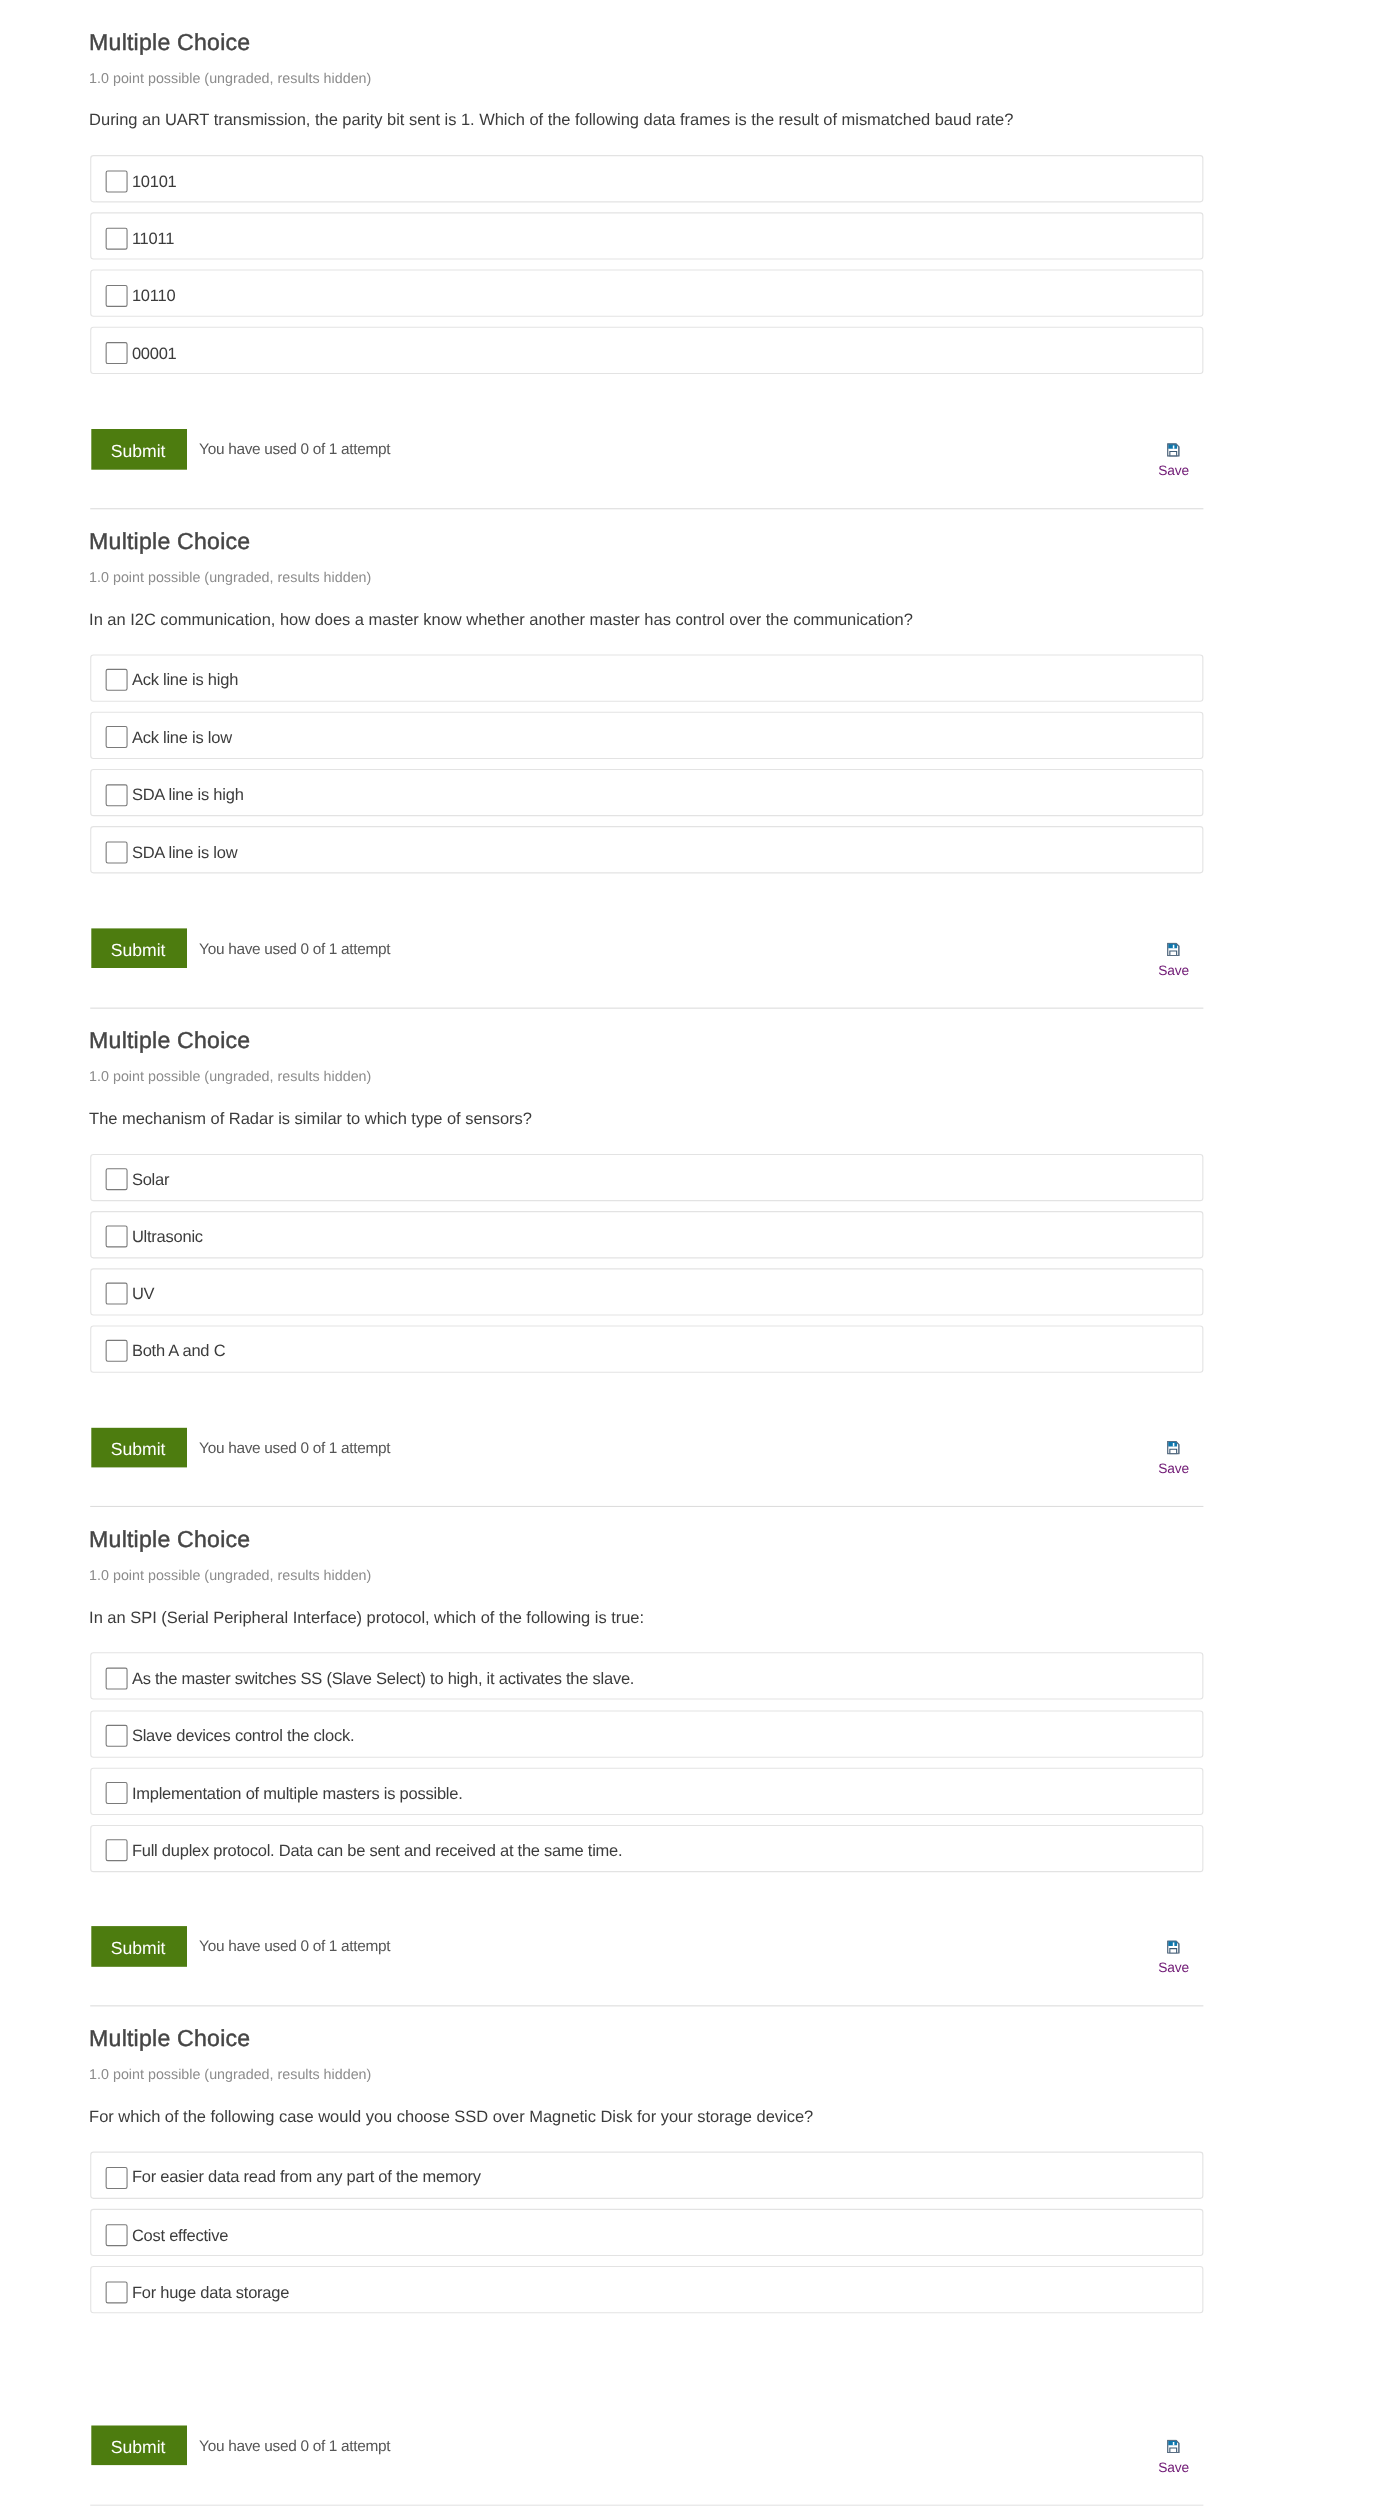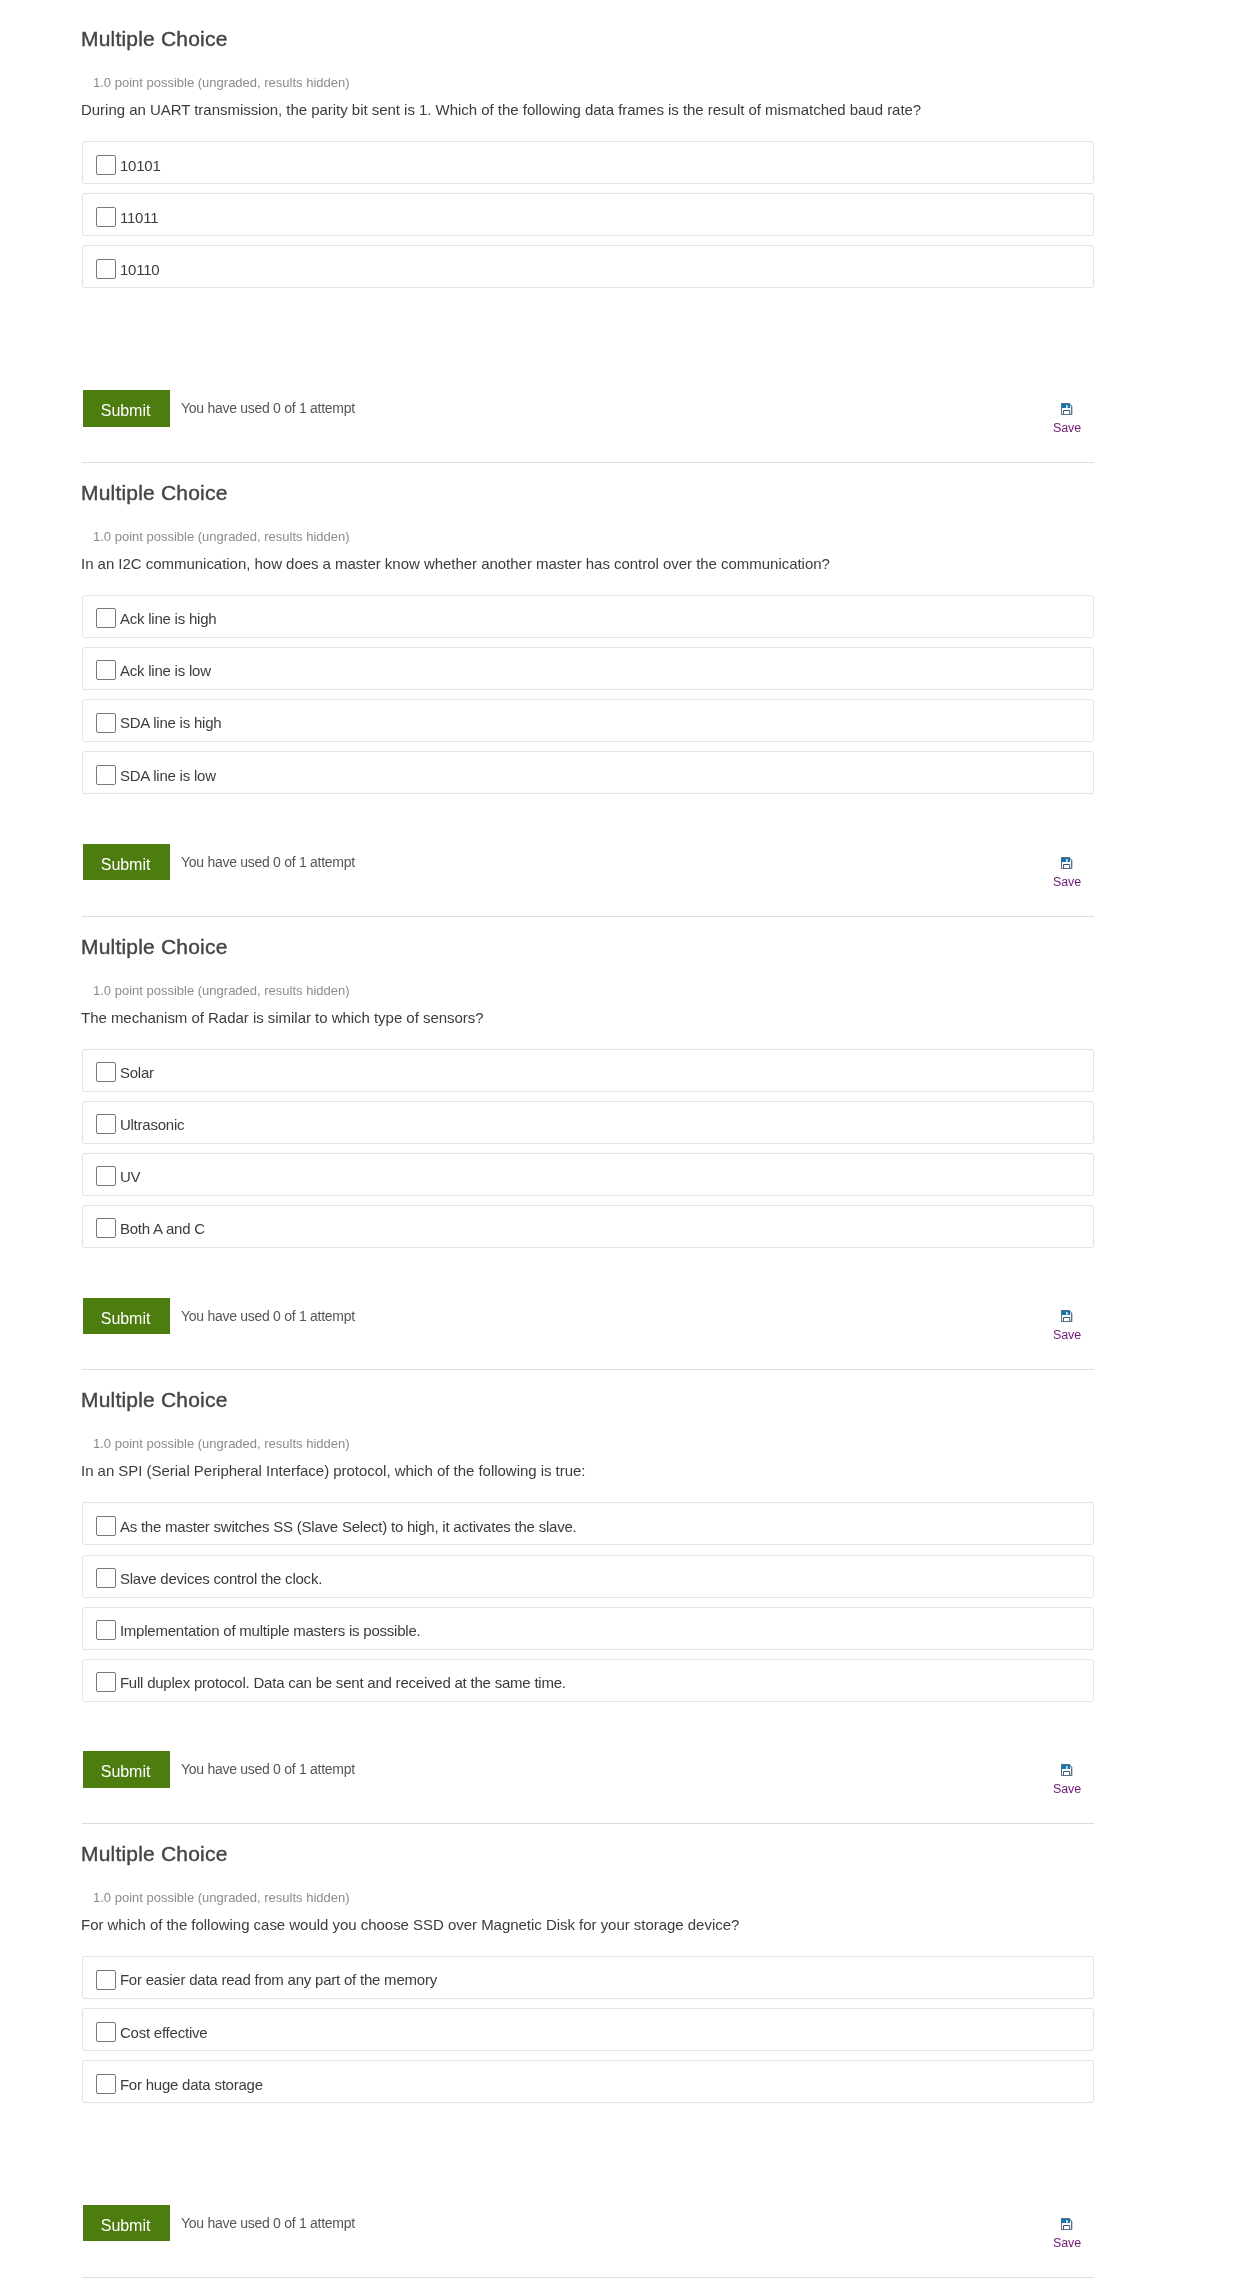--- a/index.html
+++ b/index.html
@@ -33,21 +33,21 @@
     margin: 0;
     line-height: 26px;
     letter-spacing: 0.2px;
   }
   .prob-meta {
     position: absolute;
     left: 81px;
     top: 55px;
     font-size: 13px;
     color: #8c8c8c;
-    margin: 12px;
+    margin: 0;
     line-height: 16px;
   }
   .prob-question {
     position: absolute;
     left: 81px;
     top: 92px;
     font-size: 15px;
     color: #3c3c3c;
     margin: 0;
     line-height: 20px;
@@ -161,20 +161,24 @@
         <span class="choice-label">10101</span>
       </label>
       <label class="choice">
         <span class="cbox"></span>
         <span class="choice-label">11011</span>
       </label>
       <label class="choice">
         <span class="cbox"></span>
         <span class="choice-label">10110</span>
       </label>
+      <label class="choice">
+        <span class="cbox"></span>
+        <span class="choice-label">00001</span>
+      </label>
     </div>
     <button class="submit-btn">Submit</button>
     <span class="attempts">You have used 0 of 1 attempt</span>
     <a class="save-btn" role="button" tabindex="0">
       <span class="ico">
           <svg class="floppy-svg" viewBox="0 0 56 61" fill="none" aria-hidden="true">
             <path d="M2.5 2.5h38.2L53.5 15.3v43.2H2.5z" fill="#ffffff" stroke="#5a6e83" stroke-width="5"></path>
             <path d="M5 2h40.5V25H5z" fill="#0f77ad"></path>
             <path d="M26 9.5h7V25h-7z" fill="#fbfdff"></path>
             <path d="M41 0h3.5L56 11.5v5z" fill="#ffffff"></path>

